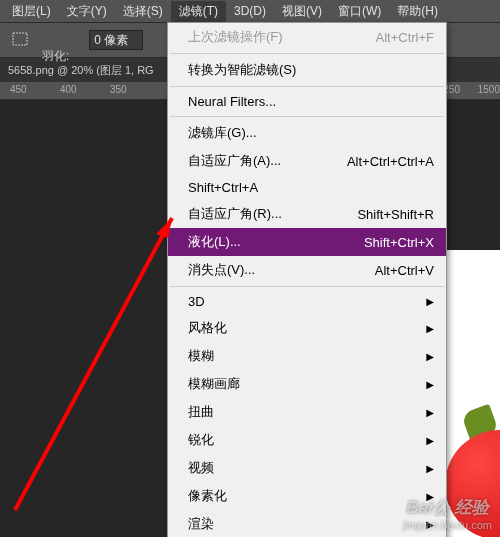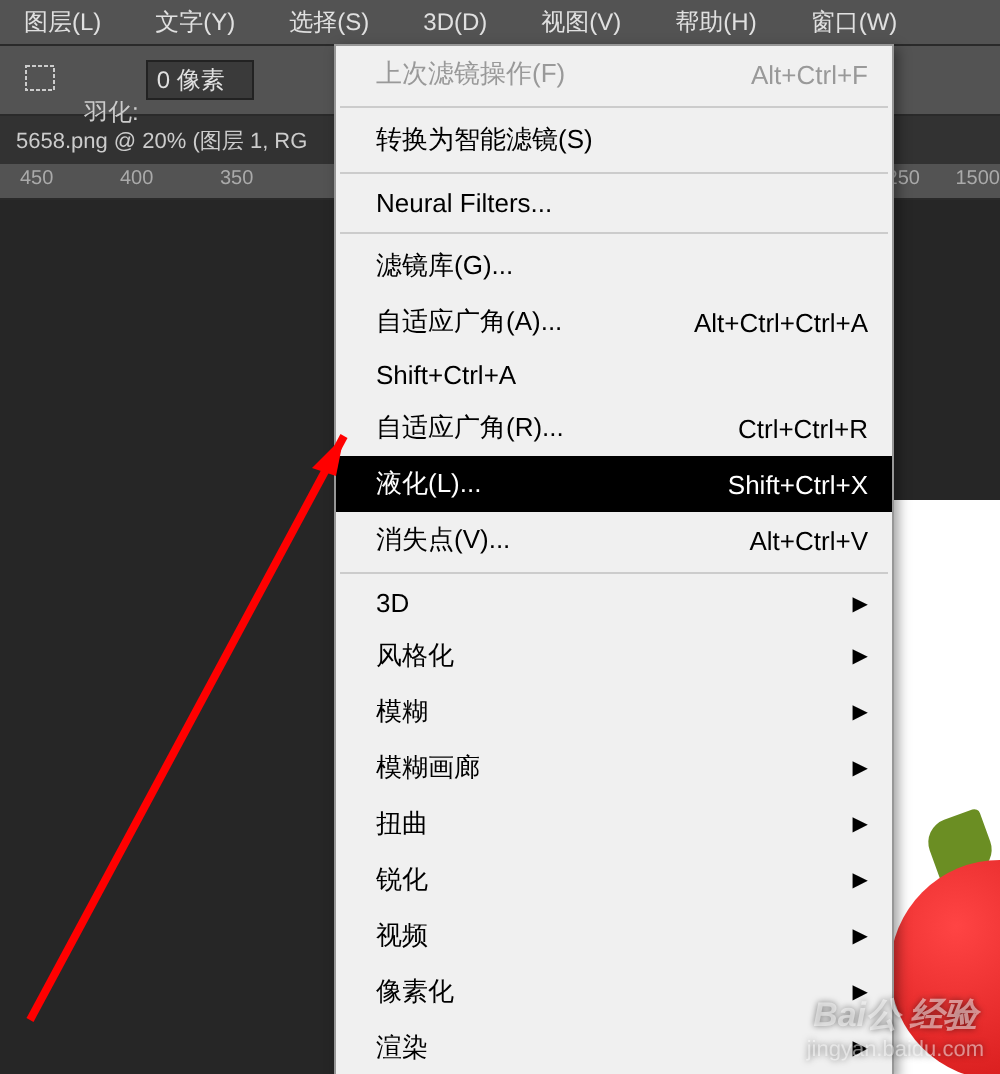--- a/index.html
+++ b/index.html
@@ -12,21 +12,20 @@
       position: relative;
       font-size: 12px;
       color: #e0e0e0;
     }
     .menubar {
       background: #535353;
       height: 22px;
       display: flex;
       align-items: center;
       padding: 0 4px;
-      gap: 11px;
     }
     .menu-item {
       padding: 2px 8px;
       cursor: default;
       color: #e0e0e0;
     }
     .menu-item.active {
       background: #3a3a3a;
     }
     .toolbar {
@@ -52,20 +51,21 @@
       margin-top: 32px;
     }
     .feather-input {
       background: #3a3a3a;
       border: 1px solid #222;
       width: 54px;
       height: 20px;
       color: #e0e0e0;
       padding: 0 4px;
       font-size: 12px;
+      margin-left: 16px;
     }
     .tabbar {
       background: #323232;
       height: 24px;
       display: flex;
       align-items: center;
       padding: 0 8px;
       color: #ccc;
       font-size: 11px;
     }
@@ -136,21 +136,21 @@
       display: flex;
       justify-content: space-between;
       align-items: center;
       cursor: default;
       font-size: 13px;
     }
     .dd-item.disabled {
       color: #999;
     }
     .dd-item.highlighted {
-      background: #000000;
+      background: #701a75;
       color: #fff;
     }
     .dd-sep {
       border-top: 1px solid #ccc;
       margin: 2px 2px;
     }
     .dd-arrow {
       font-size: 10px;
     }
     .red-arrow {
@@ -176,24 +176,25 @@
       font-style: italic;
     }
   </style>
 </head>
 <body>
 
 <div class="menubar">
   <div class="menu-item">图层(L)</div>
   <div class="menu-item">文字(Y)</div>
   <div class="menu-item">选择(S)</div>
+  <div class="menu-item active">滤镜(T)</div>
   <div class="menu-item">3D(D)</div>
   <div class="menu-item">视图(V)</div>
+  <div class="menu-item">窗口(W)</div>
   <div class="menu-item">帮助(H)</div>
-  <div class="menu-item">窗口(W)</div>
 </div>
 
 <div class="toolbar">
   <div class="tool-icon">
     <svg width="18" height="16" viewBox="0 0 18 16">
         <rect x="1" y="1" width="14" height="12" fill="none" stroke="#ccc" stroke-dasharray="2,1"></rect>
       </svg>
   </div>
   <span class="feather-label">羽化:</span>
   <input class="feather-input" value="0 像素" style="">
@@ -239,21 +240,21 @@
   </div>
   <div class="dd-item">
     <span>自适应广角(A)...</span>
     <span>Alt+Ctrl+Ctrl+A</span>
   </div>
   <div class="dd-item">
     <span>Shift+Ctrl+A</span>
   </div>
   <div class="dd-item">
     <span>自适应广角(R)...</span>
-    <span>Ctrl+Ctrl+R</span>
+    <span>Shift+Shift+R</span>
   </div>
   <div class="dd-item highlighted">
     <span>液化(L)...</span>
     <span>Shift+Ctrl+X</span>
   </div>
   <div class="dd-item">
     <span>消失点(V)...</span>
     <span>Alt+Ctrl+V</span>
   </div>
   <div class="dd-sep"></div>

